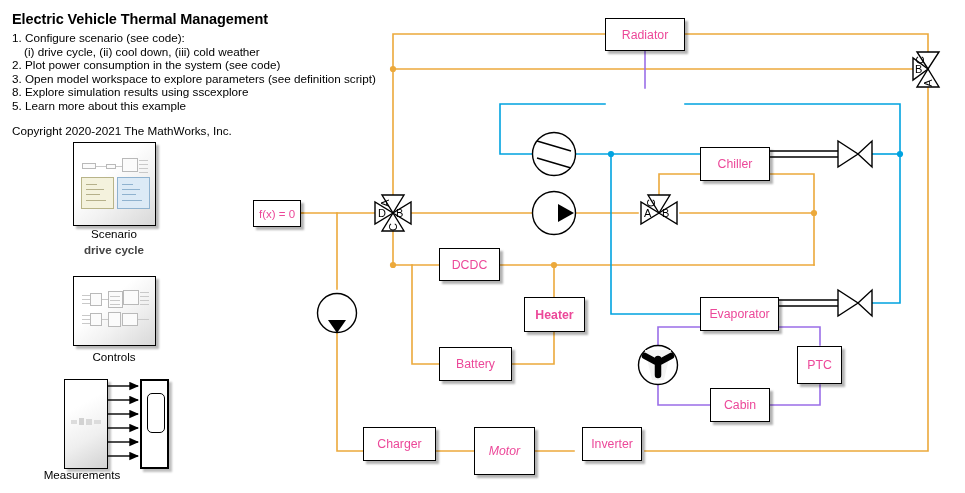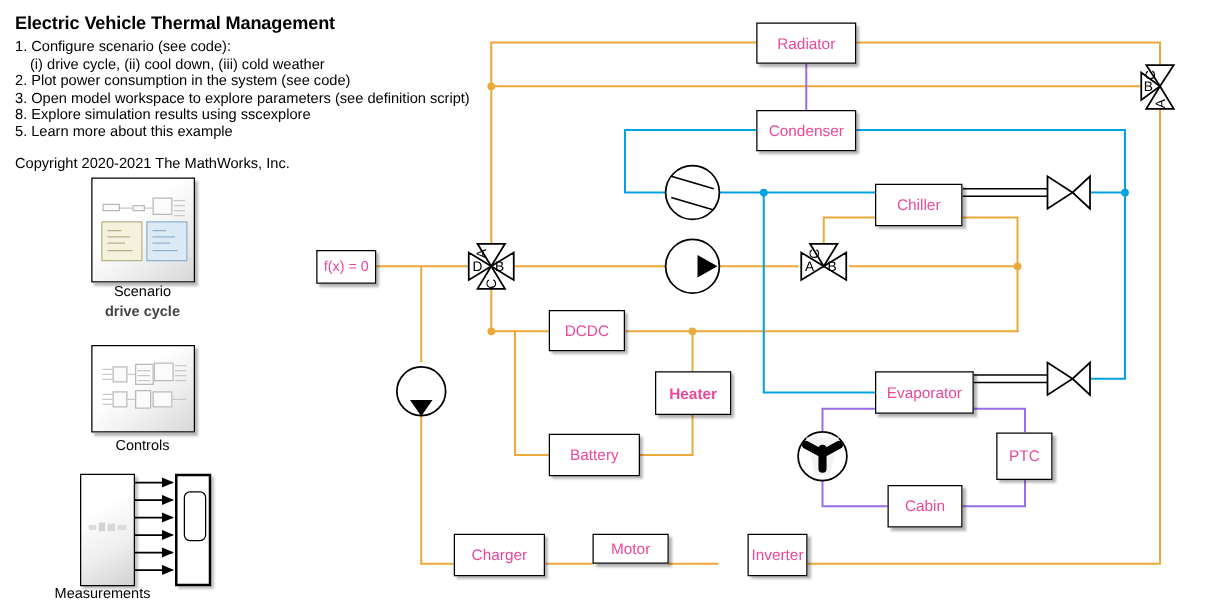--- a/index.html
+++ b/index.html
@@ -393,37 +393,36 @@
       <polygon points="917,52 939,52 928,69" fill="#fff" stroke="#000" stroke-width="1.4"></polygon>
       <polygon points="917,87 939,87 928,69" fill="#fff" stroke="#000" stroke-width="1.4"></polygon>
       <text class="valve-label" x="915" y="73">B</text>
       <text class="valve-label" x="928" y="56" text-anchor="middle" transform="rotate(-90 928 60)">C</text>
       <text class="valve-label" x="928" y="87" text-anchor="middle" transform="rotate(-90 928 83)">A</text>
     </g>
   </svg>
 
   <div class="blk" style="left:605px; top:18px; width:80px; height:33px;">Radiator</div>
 
-  <div class="blk" style="left:605px; top:88px; width:80px; height:33px;">Condenser</div>
 
   <div class="blk" style="left:700px; top:147px; width:70px; height:34px;">Chiller</div>
 
   <div class="blk" style="left:439px; top:248px; width:61px; height:33px;">DCDC</div>
 
   <div class="blk" style="left:524px; top:297px; width:61px; height:35px;font-weight:bold;">Heater</div>
 
   <div class="blk" style="left:439px; top:347px; width:73px; height:34px;text-align:right;">Battery</div>
 
   <div class="blk" style="left:700px; top:297px; width:79px; height:34px;">Evaporator</div>
 
   <div class="blk" style="left:797px; top:346px; width:45px; height:38px;">PTC</div>
 
   <div class="blk" style="left:710px; top:388px; width:60px; height:34px;">Cabin</div>
 
   <div class="blk" style="left:363px; top:427px; width:73px; height:34px;">Charger</div>
 
-  <div class="blk" style="left:474px; top:427px; width:61px; height:24px;">Motor</div>
-
-  <div class="blk" style="left:598px; top:427px; width:48px; height:34px;">Inverter</div>
+  <div class="blk" style="left:474px; top:427px; width:61px; height:48px;font-style:italic;">Motor</div>
+
+  <div class="blk" style="left:582px; top:427px; width:60px; height:34px;">Inverter</div>
 
   <div class="blk" style="left:253px; top:200px; width:48px; height:27px; font-size:11.5px;">f(x) = 0</div>
 
 </div>
 
 </body></html>

